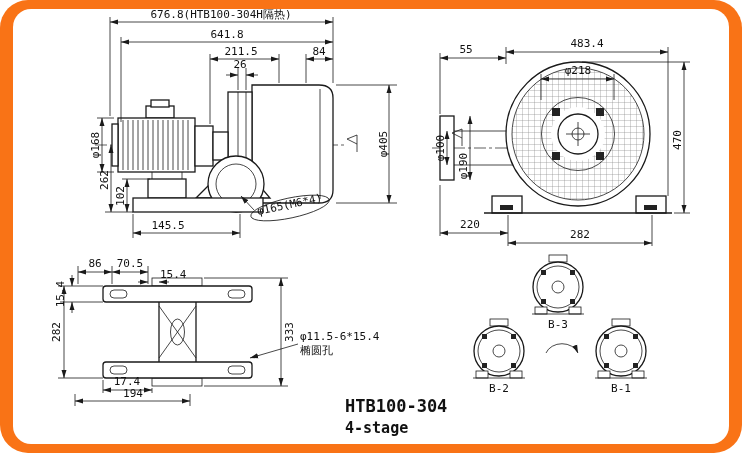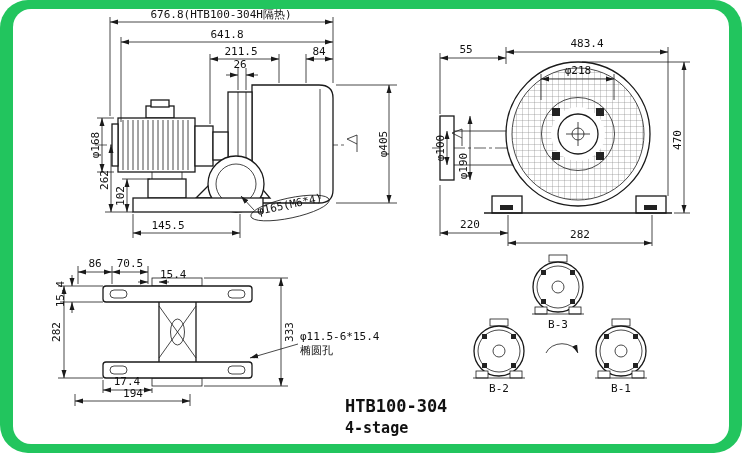--- a/index.html
+++ b/index.html
@@ -1,16 +1,16 @@
 <!DOCTYPE html>
 <html><head>
 <meta charset="utf-8">
 <style>
   html,body{margin:0;padding:0;background:#fff;}
-  .card{width:742px;height:453px;background:#22c55e;border-radius:28px;position:relative;overflow:hidden;}
+  .card{width:742px;height:453px;background:#f97316;border-radius:28px;position:relative;overflow:hidden;}
   svg{display:block;width:742px;height:453px;}
   .o{fill:none;stroke:#1a1a1a;stroke-width:1.3;}
   .ofw{fill:#fff;stroke:#1a1a1a;stroke-width:1.3;}
   .t{fill:none;stroke:#1a1a1a;stroke-width:.8;}
   .tfw{fill:#fff;stroke:#1a1a1a;stroke-width:.8;}
   .d{fill:none;stroke:#1a1a1a;stroke-width:.8;marker-start:url(#ar);marker-end:url(#ar);}
   .de{fill:none;stroke:#1a1a1a;stroke-width:.8;marker-end:url(#ar);}
   .ds{fill:none;stroke:#1a1a1a;stroke-width:.8;marker-start:url(#ar);}
   .cl{fill:none;stroke:#1a1a1a;stroke-width:.7;stroke-dasharray:12 3 3 3;}
   .dk{fill:#222;stroke:none;}

